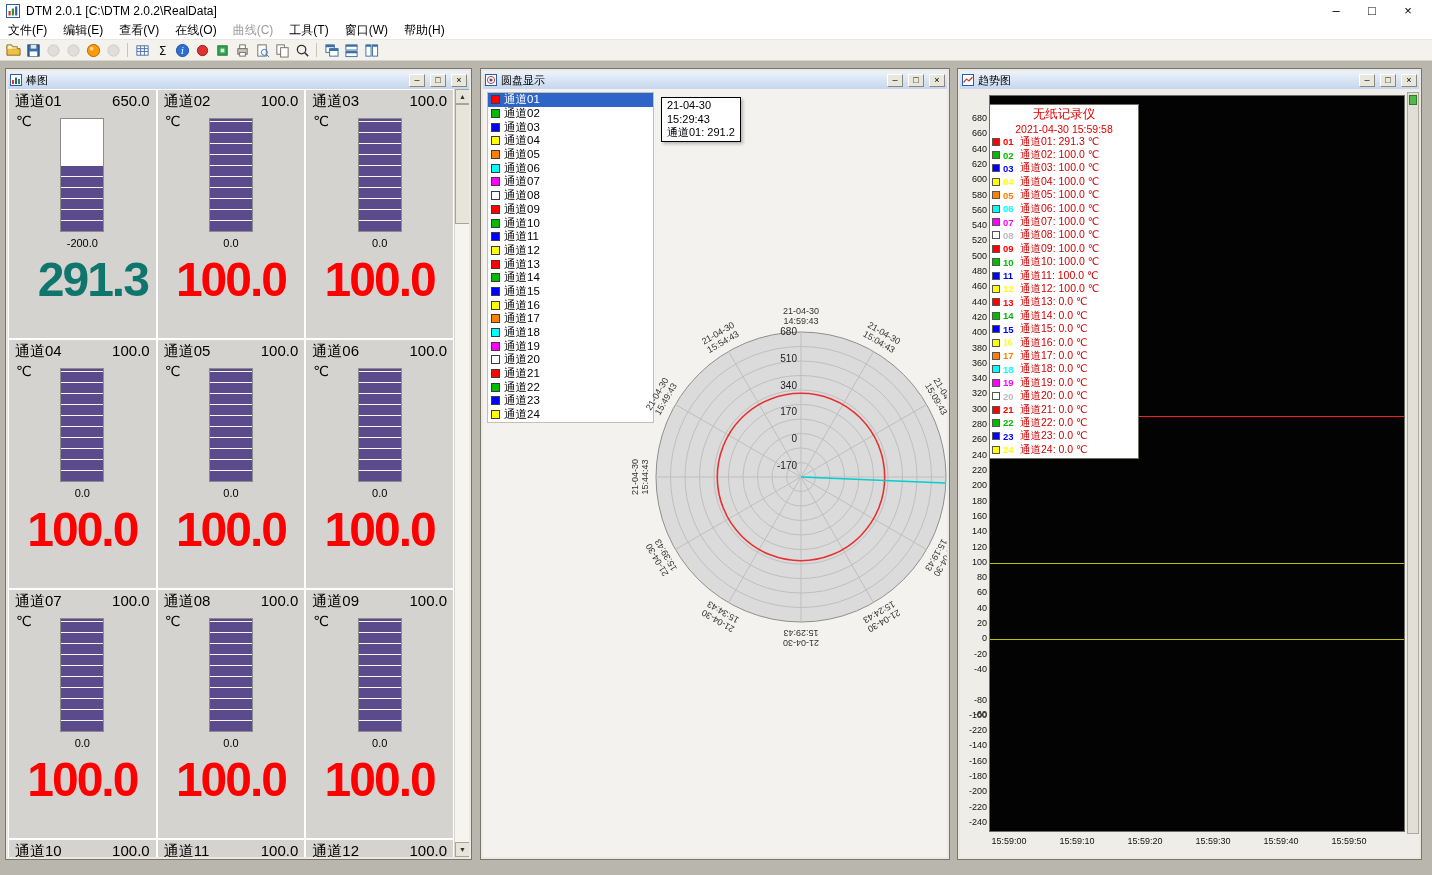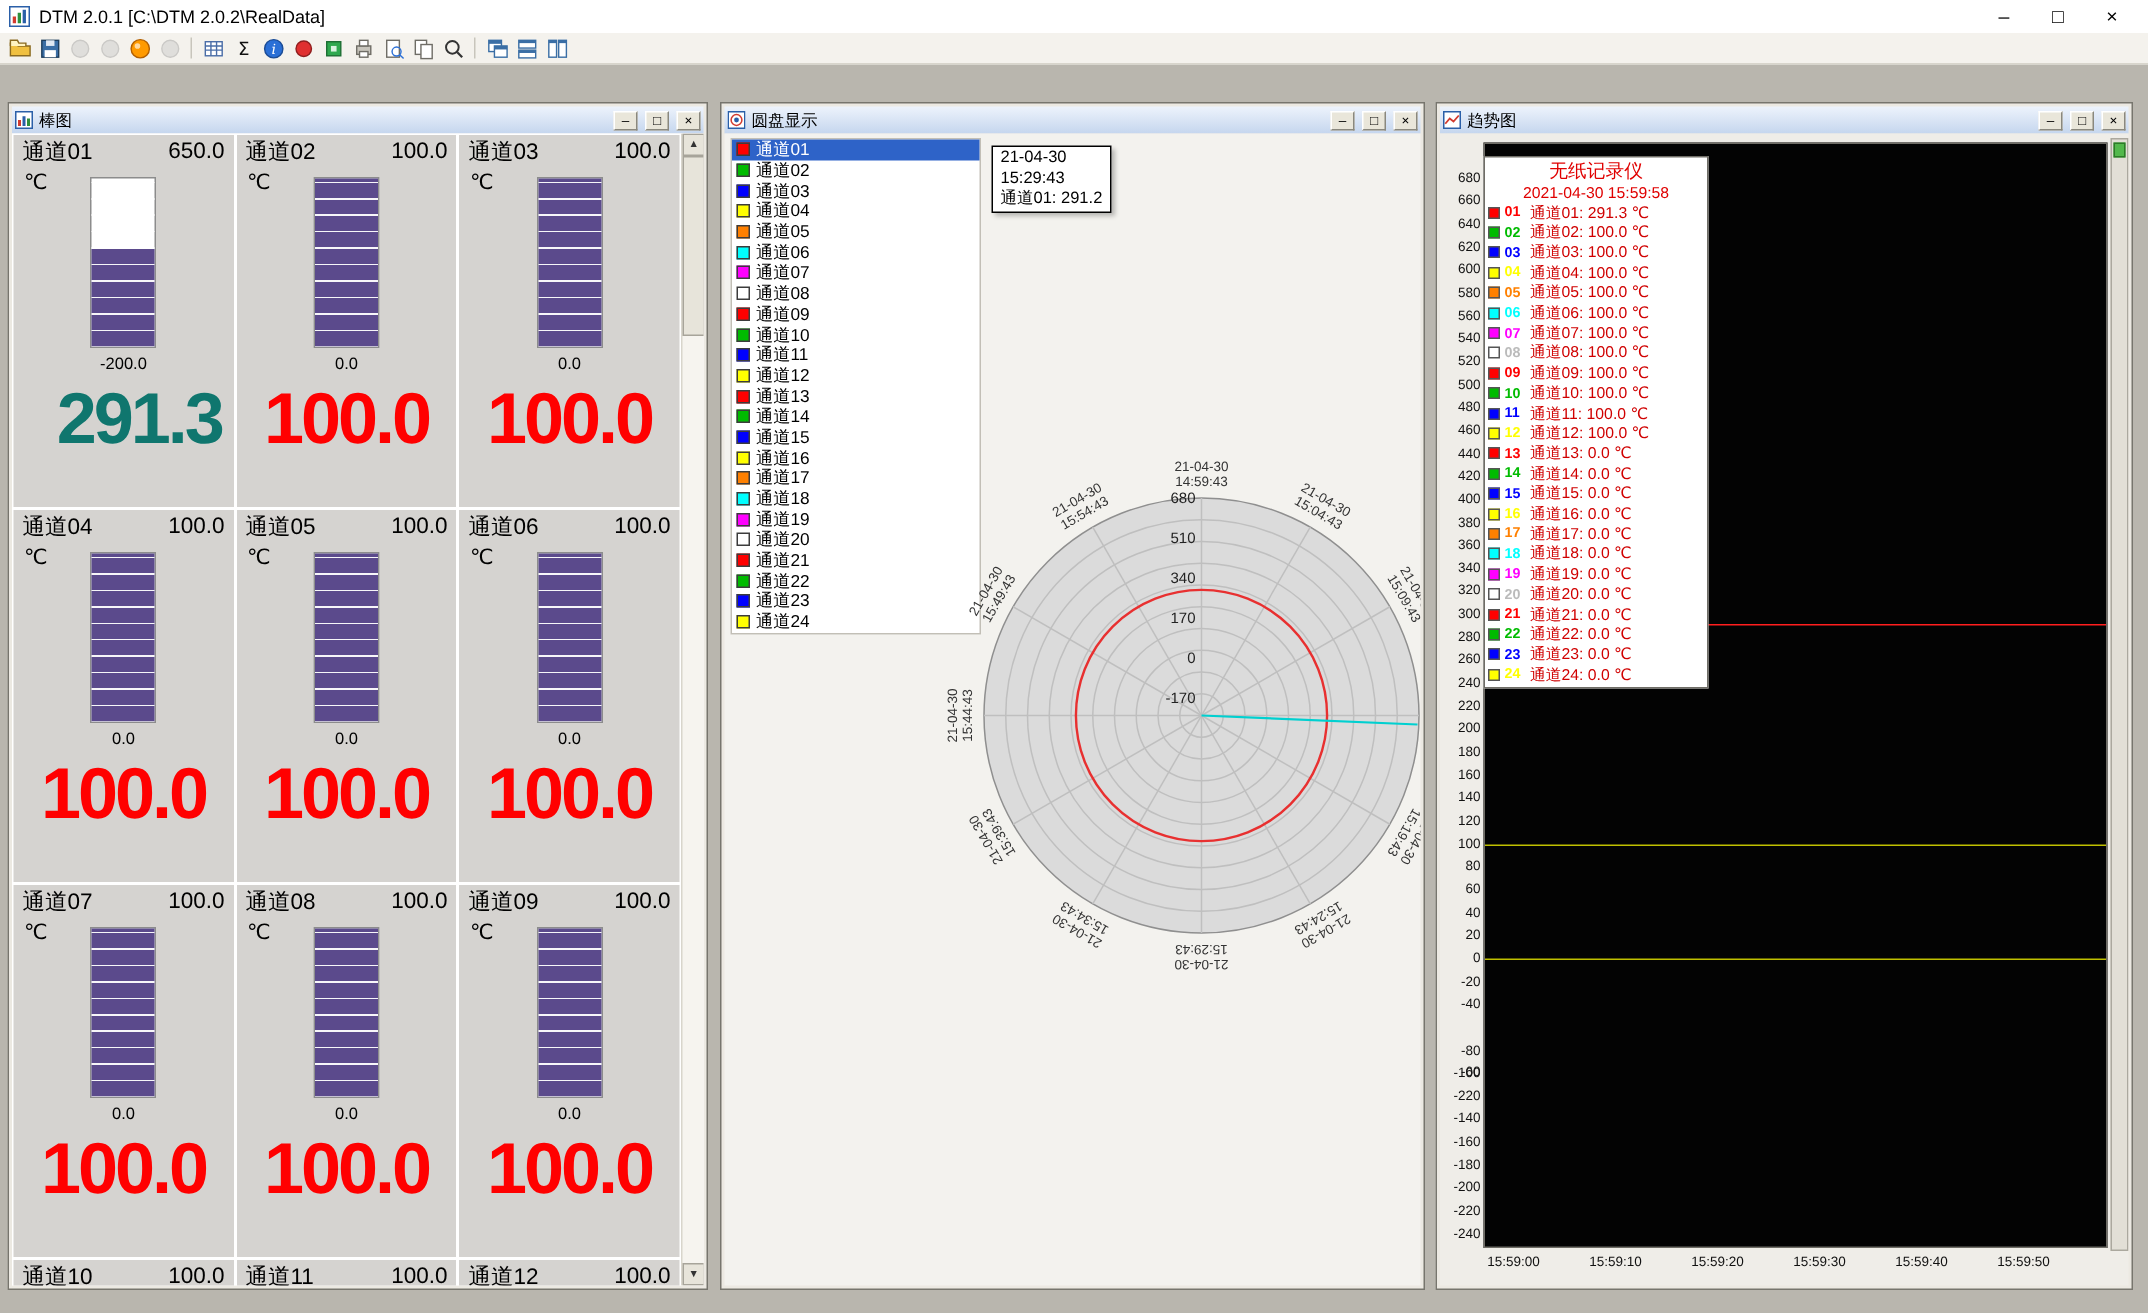--- a/index.html
+++ b/index.html
@@ -86,20 +86,30 @@
         </svg>
     </span>
     <span class="title-text">DTM 2.0.1 [C:\DTM 2.0.2\RealData]</span>
     <span class="win-controls">
       <span class="wc">–</span>
       <span class="wc">□</span>
       <span class="wc">×</span>
     </span>
   </div>
 
+  <div class="menubar" id="menubar">
+      <span class="menu-item">文件(F)</span>
+      <span class="menu-item">编辑(E)</span>
+      <span class="menu-item">查看(V)</span>
+      <span class="menu-item">在线(O)</span>
+      <span class="menu-item disabled">曲线(C)</span>
+      <span class="menu-item">工具(T)</span>
+      <span class="menu-item">窗口(W)</span>
+      <span class="menu-item">帮助(H)</span>
+    </div>
   <div class="toolbar" id="toolbar">
       <span class="tool">
         <svg viewBox="0 0 16 16">
           <path d="M1 13V4h4l1.5 2H15v7z" fill="#F0C040" stroke="#8A6A20"></path>
           <path d="M1 6V2h5l1 2h5v2" fill="#FFF3C0" stroke="#8A6A20"></path>
         </svg>
       </span>
       <span class="tool">
         <svg viewBox="0 0 16 16">
           <rect x="2" y="2" width="12" height="12" fill="#3A6EA5" stroke="#1D3D5C"></rect>
@@ -719,21 +729,21 @@
                 <span class="tl-num" style="color: rgb(0, 187, 0);">14</span>
                 <span class="tl-text">通道14: 0.0 ℃</span>
               </div>
               <div class="tl-row">
                 <span class="tl-sq" style="background: rgb(0, 0, 255);"></span>
                 <span class="tl-num" style="color: rgb(0, 0, 255);">15</span>
                 <span class="tl-text">通道15: 0.0 ℃</span>
               </div>
               <div class="tl-row">
                 <span class="tl-sq" style="background: rgb(255, 255, 0);"></span>
-                <span class="tl-num" style="color: rgb(255, 255, 0);">16</span>
+                <span class="tl-num" style="color: rgb(255, 255, 0); font-family: Liberation Serif, serif;">16</span>
                 <span class="tl-text">通道16: 0.0 ℃</span>
               </div>
               <div class="tl-row">
                 <span class="tl-sq" style="background: rgb(255, 128, 0);"></span>
                 <span class="tl-num" style="color: rgb(255, 128, 0);">17</span>
                 <span class="tl-text">通道17: 0.0 ℃</span>
               </div>
               <div class="tl-row">
                 <span class="tl-sq" style="background: rgb(0, 255, 255);"></span>
                 <span class="tl-num" style="color: rgb(0, 255, 255);">18</span>

